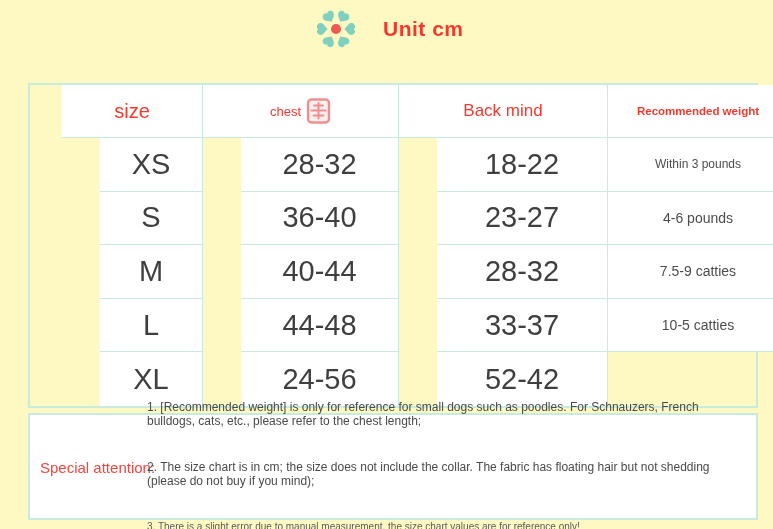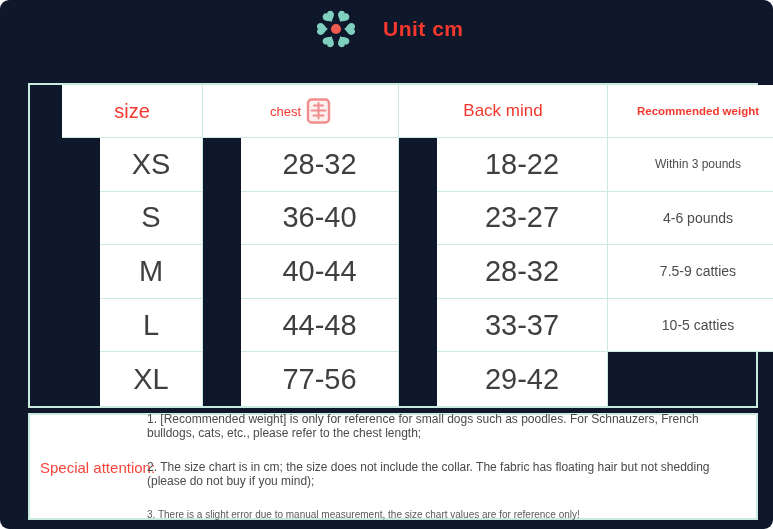--- a/index.html
+++ b/index.html
@@ -1,21 +1,21 @@
 <!DOCTYPE html>
 <html><head>
 <meta charset="utf-8">
 <style>
   * { margin: 0; padding: 0; box-sizing: border-box; }
   html, body { background: #ffffff; }
   body {
     font-family: "Liberation Sans", "DejaVu Sans", sans-serif;
     width: 773px; height: 529px; position: relative; overflow: hidden;
   }
-  .stage { position: absolute; inset: 0; background: #0f172a; border-radius: 9px; }
+  .stage { position: absolute; inset: 0; background: #fef9c3; }
 
   
   .title-row { position: absolute; left: 0; top: 0; width: 773px; height: 62px; }
   .flower { position: absolute; left: 314px; top: 7px; width: 44px; height: 44px; }
   .unit-label {
     position: absolute; left: 383px; top: 17px;
     font-size: 21px; font-weight: bold; color: #f5382e; letter-spacing: 0.5px;
   }
 
   
@@ -51,21 +51,21 @@
   .notes-box {
     position: absolute; left: 28px; top: 413px; width: 730px; height: 107px;
     border: 2px solid #c9eade; background: #ffffff;
   }
   .notes-label {
     position: absolute; left: 10px; top: 44px; width: 125px;
     color: #f5453c; font-size: 15px;
   }
   .notes-list {
     position: absolute; left: 117px; top: 0; right: 16px; height: 100%;
-    display: flex; flex-direction: column; justify-content: center; gap: 20px;
+    display: flex; flex-direction: column; justify-content: center; gap: 32px;
   }
   .note { font-size: 12px; color: #4a4a4a; line-height: 14px; }
   .note.note-small { font-size: 10px; color: #5a5a5a; }
 </style>
 </head>
 <body>
 
 <div class="stage">
 
   <div class="title-row">
@@ -122,22 +122,22 @@
     <div class="cell td-big">40-44</div>
     <div class="cell td-big">28-32</div>
     <div class="cell td-weight last-col">7.5-9 catties</div>
 
     <div class="cell td-big">L</div>
     <div class="cell td-big">44-48</div>
     <div class="cell td-big">33-37</div>
     <div class="cell td-weight last-col">10-5 catties</div>
 
     <div class="cell td-big last-row">XL</div>
-    <div class="cell td-big last-row">77-56</div>
-    <div class="cell td-big last-row">29-42</div>
+    <div class="cell td-big last-row">24-56</div>
+    <div class="cell td-big last-row">52-42</div>
   </div>
 
   <div class="notes-box">
     <div class="notes-label">Special attention:</div>
     <div class="notes-list">
       <p class="note">1. [Recommended weight] is only for reference for small dogs such as poodles. For Schnauzers, French bulldogs, cats, etc., please refer to the chest length;</p>
       <p class="note">2. The size chart is in cm; the size does not include the collar. The fabric has floating hair but not shedding (please do not buy if you mind);</p>
       <p class="note note-small">3. There is a slight error due to manual measurement, the size chart values are for reference only!</p>
     </div>
   </div>

